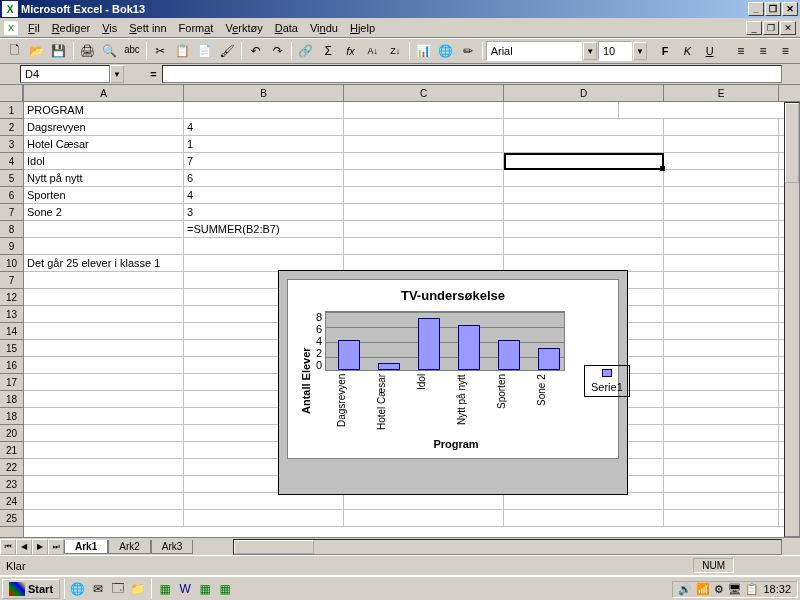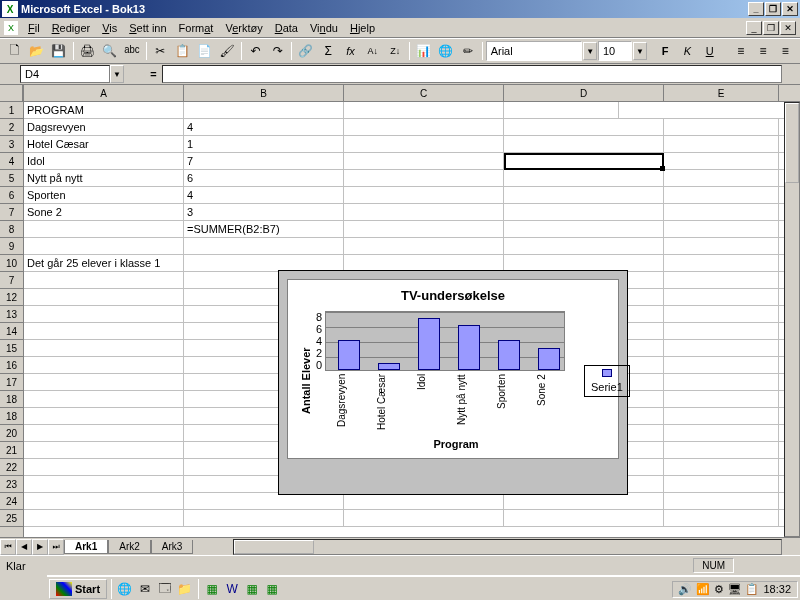--- a/index.html
+++ b/index.html
@@ -77,21 +77,21 @@
 .tab.active { background: white; font-weight: bold; }
 .hscroll { flex: 1; height: 16px; background: #d4d0c8; border: 1px inset #808080; margin: 0 18px 0 40px; position: relative; }
 .hscroll-thumb { position: absolute; left: 0; width: 80px; top: 0; bottom: 0; background: #d4d0c8; border: 1px outset #fff; }
 
 .vscroll { position: absolute; right: 0; top: 17px; bottom: 0; width: 16px; background: #d4d0c8; border: 1px inset #808080; }
 .vscroll-thumb { position: absolute; top: 0; left: 0; right: 0; height: 80px; background: #d4d0c8; border: 1px outset #fff; }
 
 .statusbar { background: #d4d0c8; height: 20px; display: flex; align-items: center; padding: 0 6px; border-top: 1px solid #fff; font-size: 11px; }
 .status-cell { border: 1px inset #fff; padding: 1px 8px; margin-left: auto; margin-right: 60px; font-size: 10px; }
 
-.taskbar { background: #d4d0c8; height: 26px; display: flex; align-items: center; border-top: 2px solid #fff; padding: 2px; gap: 2px; margin-left: 47px; }
+.taskbar { background: #d4d0c8; height: 26px; display: flex; align-items: center; border-top: 2px solid #fff; padding: 2px; gap: 2px; }
 .start { height: 20px; padding: 0 6px; border: 1px outset #fff; display: flex; align-items: center; font-weight: bold; gap: 3px; }
 .start-icon { width: 16px; height: 14px; background: linear-gradient(45deg, red, green, blue, yellow); }
 .tb-sep2 { width: 1px; height: 20px; background: #808080; border-right: 1px solid #fff; margin: 0 2px; }
 .ql { width: 18px; height: 18px; display: flex; align-items: center; justify-content: center; font-size: 12px; }
 .tray { margin-left: auto; border: 1px inset #fff; padding: 1px 6px; display: flex; align-items: center; gap: 4px; font-size: 10px; }
 </style>
 </head>
 <body>
 
 <div class="titlebar">

